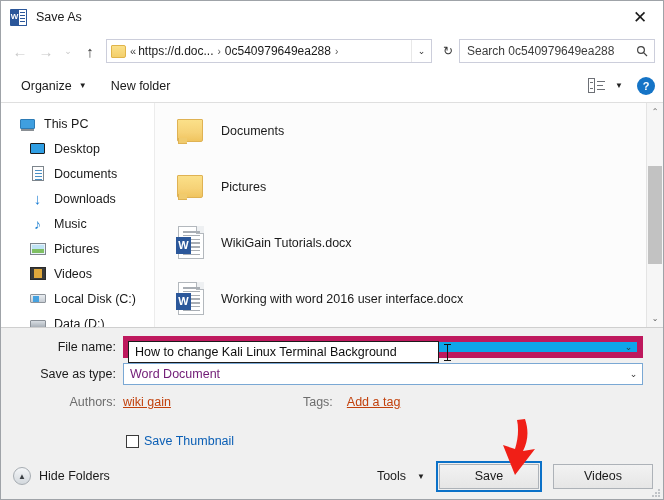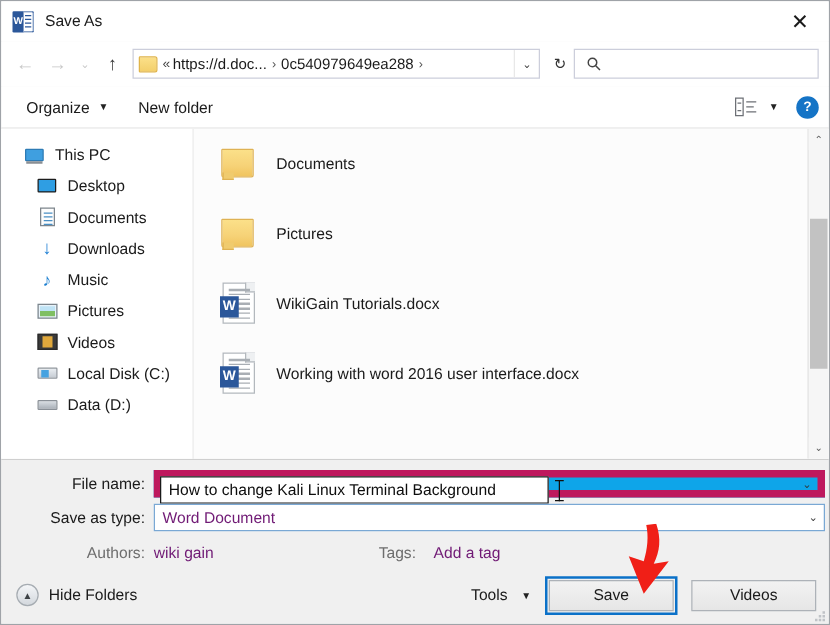--- a/index.html
+++ b/index.html
@@ -364,21 +364,21 @@
   .formarea {
     flex: none;
     background: #f0f0f0;
     padding: 7px 0 0 0;
   }
   .form-row {
     display: flex;
     align-items: center;
     height: 23px;
     margin-bottom: 4px;
-    padding-right: 3px;
+    padding-right: 20px;
   }
   .form-label {
     width: 122px;
     flex: none;
     text-align: right;
     padding-right: 7px;
     font-size: 12.5px;
     color: #1a1a1a;
   }
   .combo {
@@ -432,21 +432,21 @@
   .text-caret::after { bottom: 0; }
 
   .meta-row {
     display: flex;
     align-items: center;
     height: 22px;
     margin-top: 6px;
     font-size: 12.5px;
   }
   .meta-label { color: #6d6d6d; text-align: right; padding-right: 7px; padding-left: 20px; }
-  .meta-link { color: #701a75; }
+  .meta-link { color: #c2410c; text-decoration: underline; }
   .authors-label { width: 122px; flex: none; }
   .tags-label { margin-left: 112px; }
 
   .thumb-row {
     display: flex;
     align-items: center;
     height: 24px;
     margin-top: 16px;
     padding-left: 125px;
   }
@@ -557,20 +557,21 @@
         <span class="crumb">https://d.doc...</span>
         <span class="crumb-chev">›</span>
         <span class="crumb">0c540979649ea288</span>
         <span class="crumb-chev">›</span>
       </div>
       <span class="addr-dd">⌄</span>
     </div>
     <span class="addr-refresh">↻</span>
 
     <div class="searchbox">
+      <span class="search-text">Search 0c540979649ea288</span>
       <span class="search-icon">
         <svg width="12" height="12" viewBox="0 0 12 12">
             <circle cx="5" cy="5" r="3.4" fill="none" stroke="#444" stroke-width="1.2"></circle>
             <line x1="7.6" y1="7.6" x2="11" y2="11" stroke="#444" stroke-width="1.2"></line>
           </svg>
       </span>
     </div>
   </div>
 
   <div class="cmdbar">
@@ -762,20 +763,24 @@
       </div>
     </div>
 
     <div class="meta-row">
       <span class="meta-label authors-label">Authors:</span>
       <span class="meta-link">wiki gain</span>
       <span class="meta-label tags-label">Tags:</span>
       <span class="meta-link" style="margin-left:7px;">Add a tag</span>
     </div>
 
+    <div class="thumb-row">
+      <span class="checkbox"></span>
+      <span class="thumb-label">Save Thumbnail</span>
+    </div>
   </div>
 
   <div class="footer">
     <span class="hide-folders">
       <span class="hf-circle">▲</span>
       <span>Hide Folders</span>
     </span>
     <span class="footer-spacer"></span>
     <span class="tools-btn">
       <span>Tools</span>

